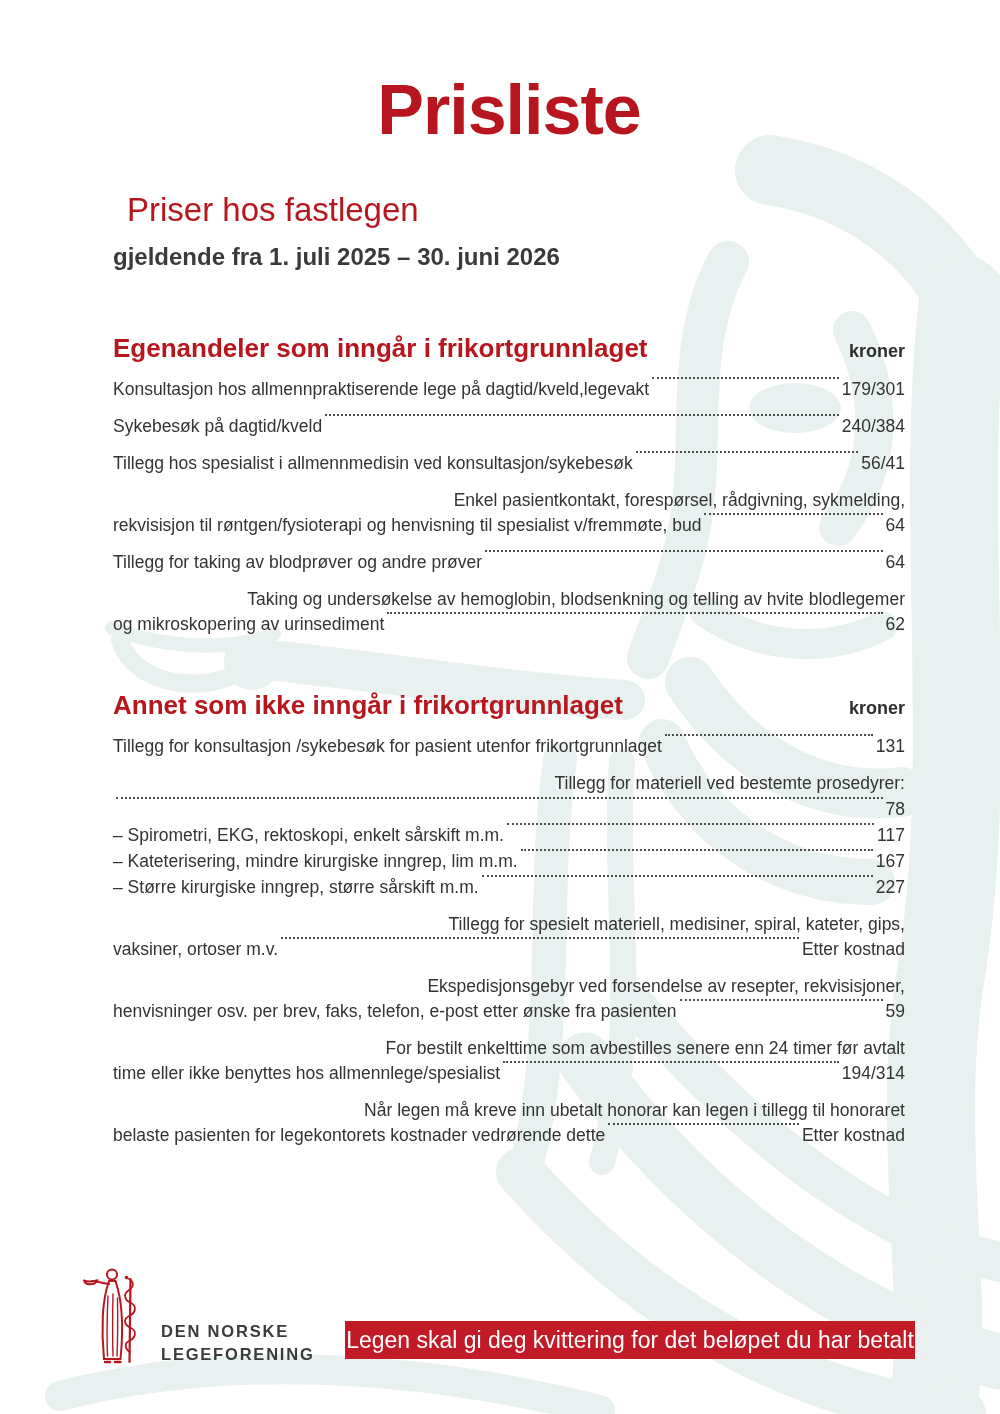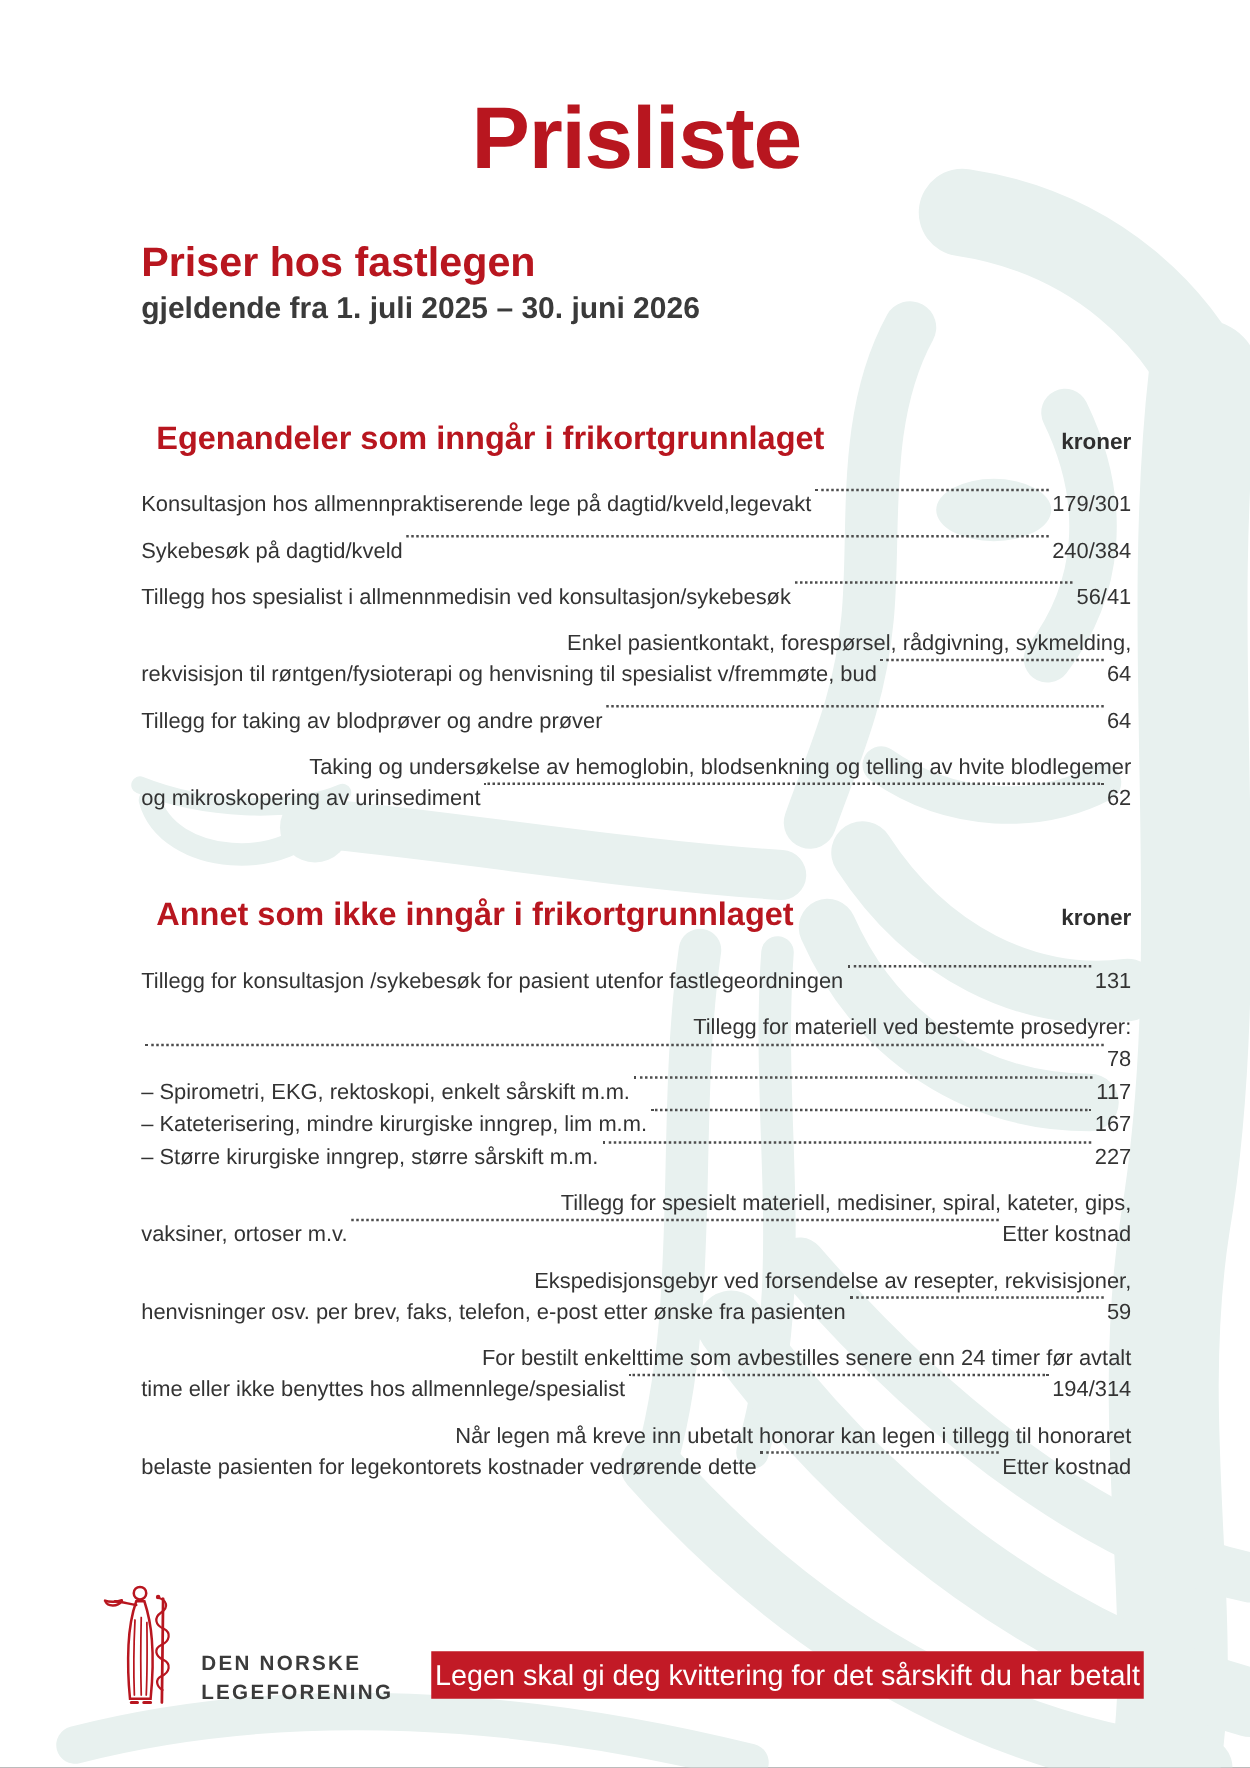--- a/index.html
+++ b/index.html
@@ -23,33 +23,33 @@
 
   h1.doc-title{
     margin:0;padding-top:74px;
     text-align:center;
     color:var(--accent);
     font-size:70px;line-height:72px;font-weight:bold;
     letter-spacing:-1px;
   }
   .doc-header{margin-top:46px;}
   .doc-subtitle{
-    margin:0;color:var(--accent);
-    font-size:33px;line-height:36px;font-weight:bold;
+    margin:14px;color:var(--accent);
+    font-size:33px;line-height:36px;font-weight:normal;
   }
   .doc-period{
     margin-top:4px;
     font-size:24px;line-height:30px;font-weight:bold;color:#3a3a3a;
   }
 
   .price-section{margin-top:60px;}
   .price-section + .price-section{margin-top:52px;}
   .section-header{display:flex;align-items:baseline;justify-content:space-between;}
   .section-title{
-    margin:12px;color:var(--accent);
+    margin:0;color:var(--accent);
     font-size:26px;line-height:32px;font-weight:bold;
   }
   .unit-label{font-size:18px;font-weight:bold;color:#2e2e2e;}
 
   .rows{margin-top:13px;}
   .row{margin-top:12px;font-size:17.5px;line-height:25px;color:var(--text);}
   .row.sub{margin-top:1px;}
   .row-line{white-space:nowrap;text-align:right;}
   .leader-line{display:flex;align-items:flex-start;}
   .leader-label{white-space:nowrap;flex:0 0 auto;}
@@ -174,21 +174,21 @@
           </div>
         </section>
         <section class="price-section">
           <div class="section-header">
             <h3 class="section-title">Annet som ikke inngår i frikortgrunnlaget</h3>
             <span class="unit-label">kroner</span>
           </div>
           <div class="rows">
             <div class="row">
               <div class="leader-line">
-                <span class="leader-label">Tillegg for konsultasjon /sykebesøk for pasient utenfor fastlegeordningen</span>
+                <span class="leader-label">Tillegg for konsultasjon /sykebesøk for pasient utenfor frikortgrunnlaget</span>
                 <span class="leader-dots"></span>
                 <span class="leader-price">131</span>
               </div>
             </div>
             <div class="row">
               <div class="row-line">Tillegg for materiell ved bestemte prosedyrer:</div>
             </div>
             <div class="row sub">
               <div class="leader-line">
                 <span class="leader-dots"></span>
@@ -275,16 +275,16 @@
       <circle cx="44.5" cy="11.5" r="1.8" fill="#b8161f" stroke="none"></circle>
     </g>
   </svg>
 
   <div class="org-name">
     <div>DEN NORSKE</div>
     <div>LEGEFORENING</div>
   </div>
 
   <div class="receipt-banner">
-    <span>Legen skal gi deg kvittering for det sårskift du har betalt</span>
+    <span>Legen skal gi deg kvittering for det beløpet du har betalt</span>
   </div>
 
 </div>
 
 </body></html>

